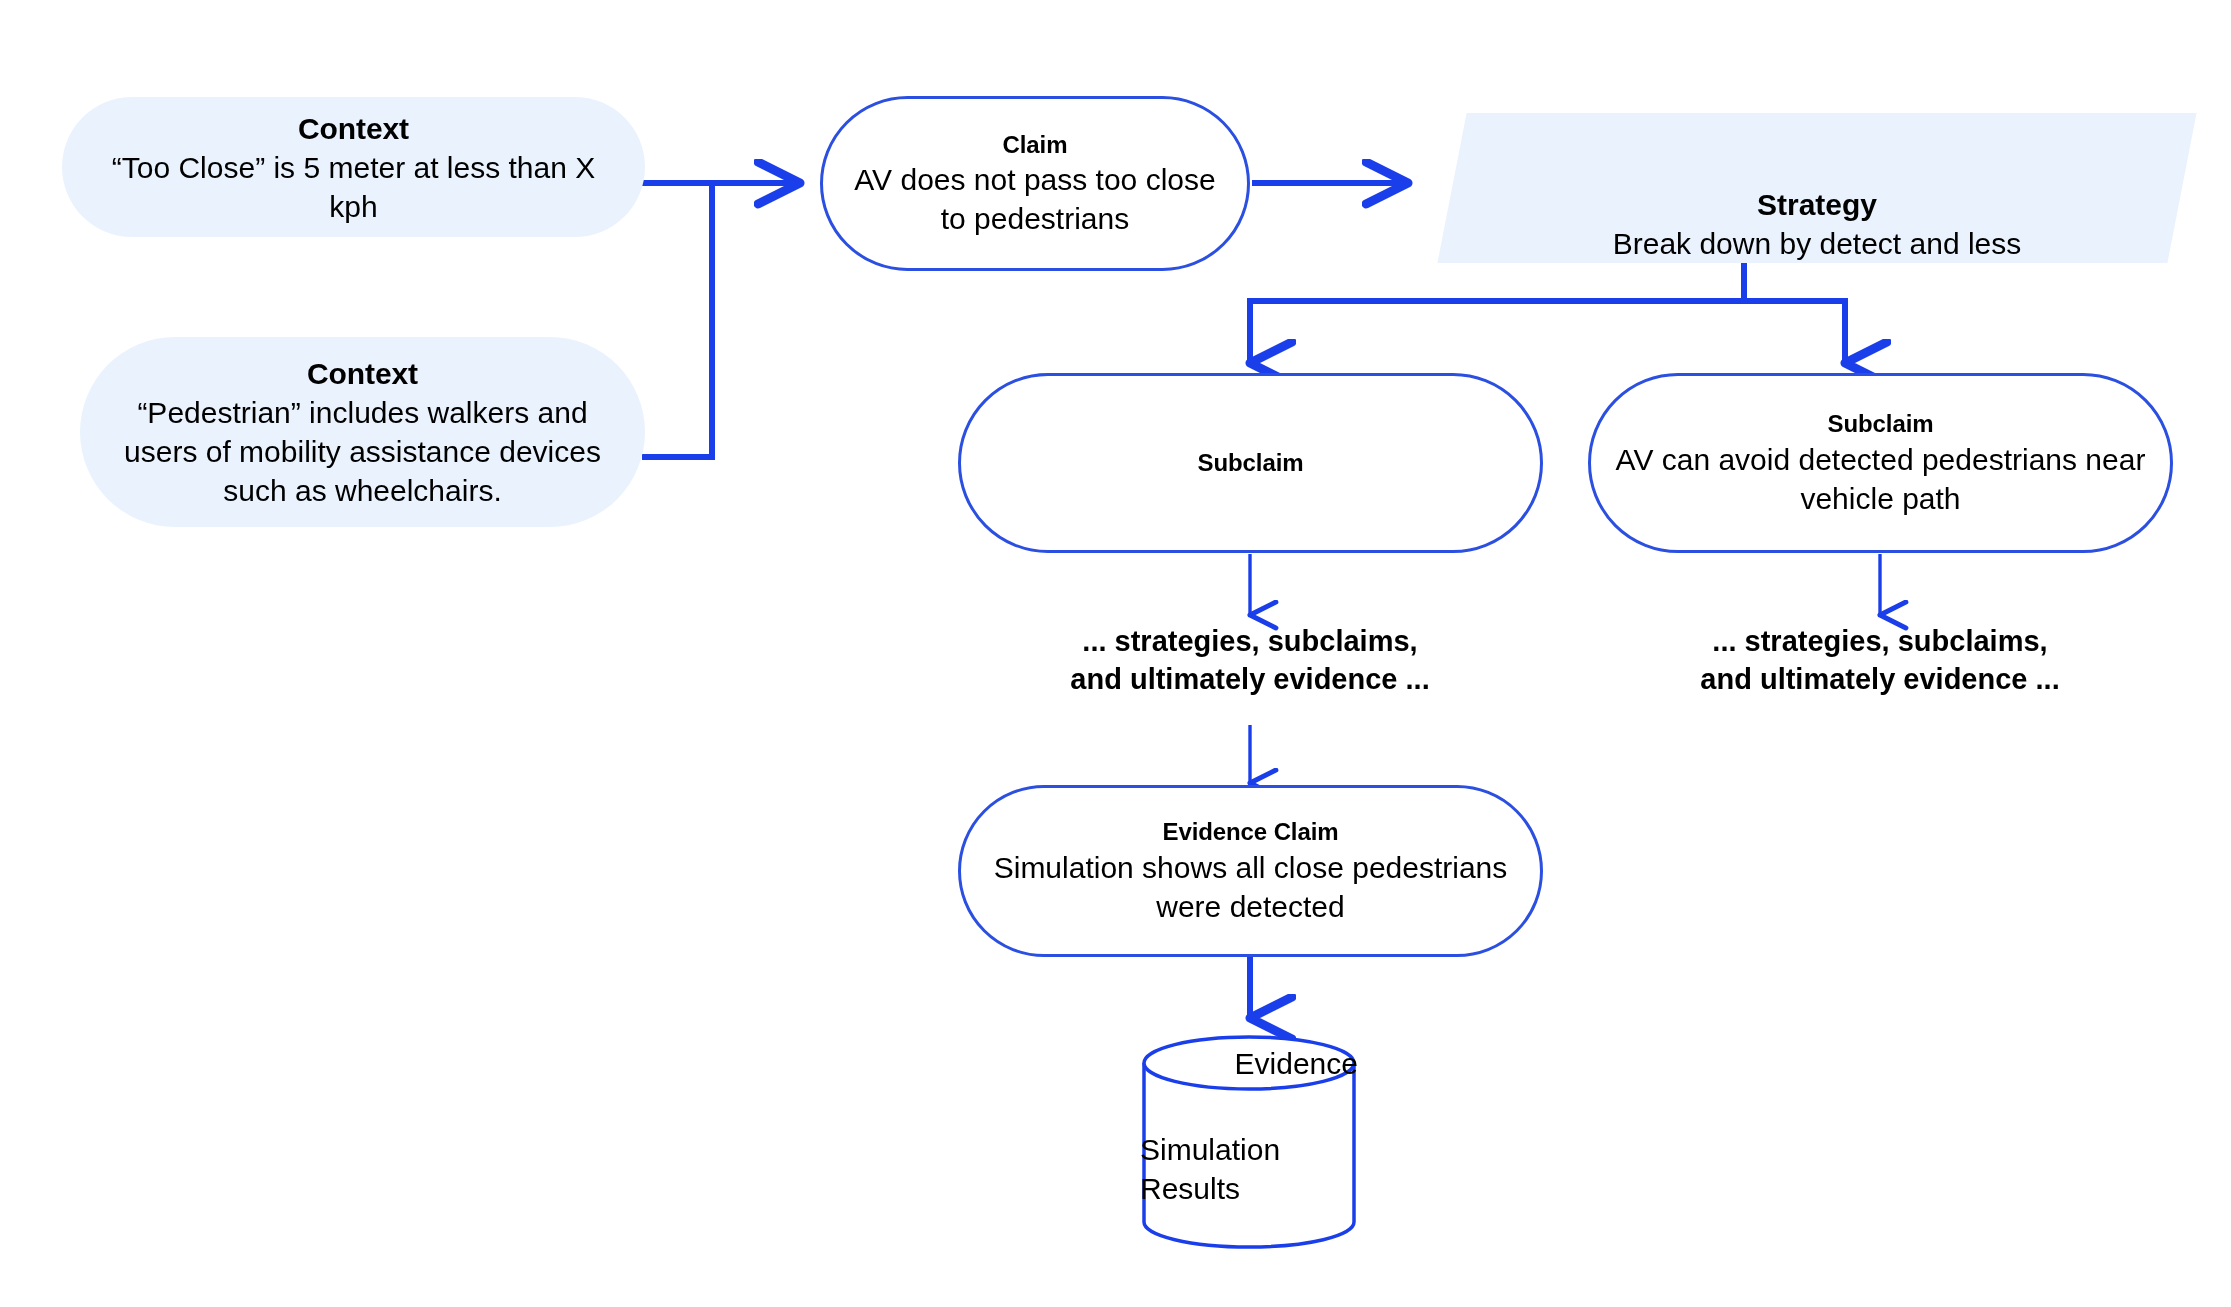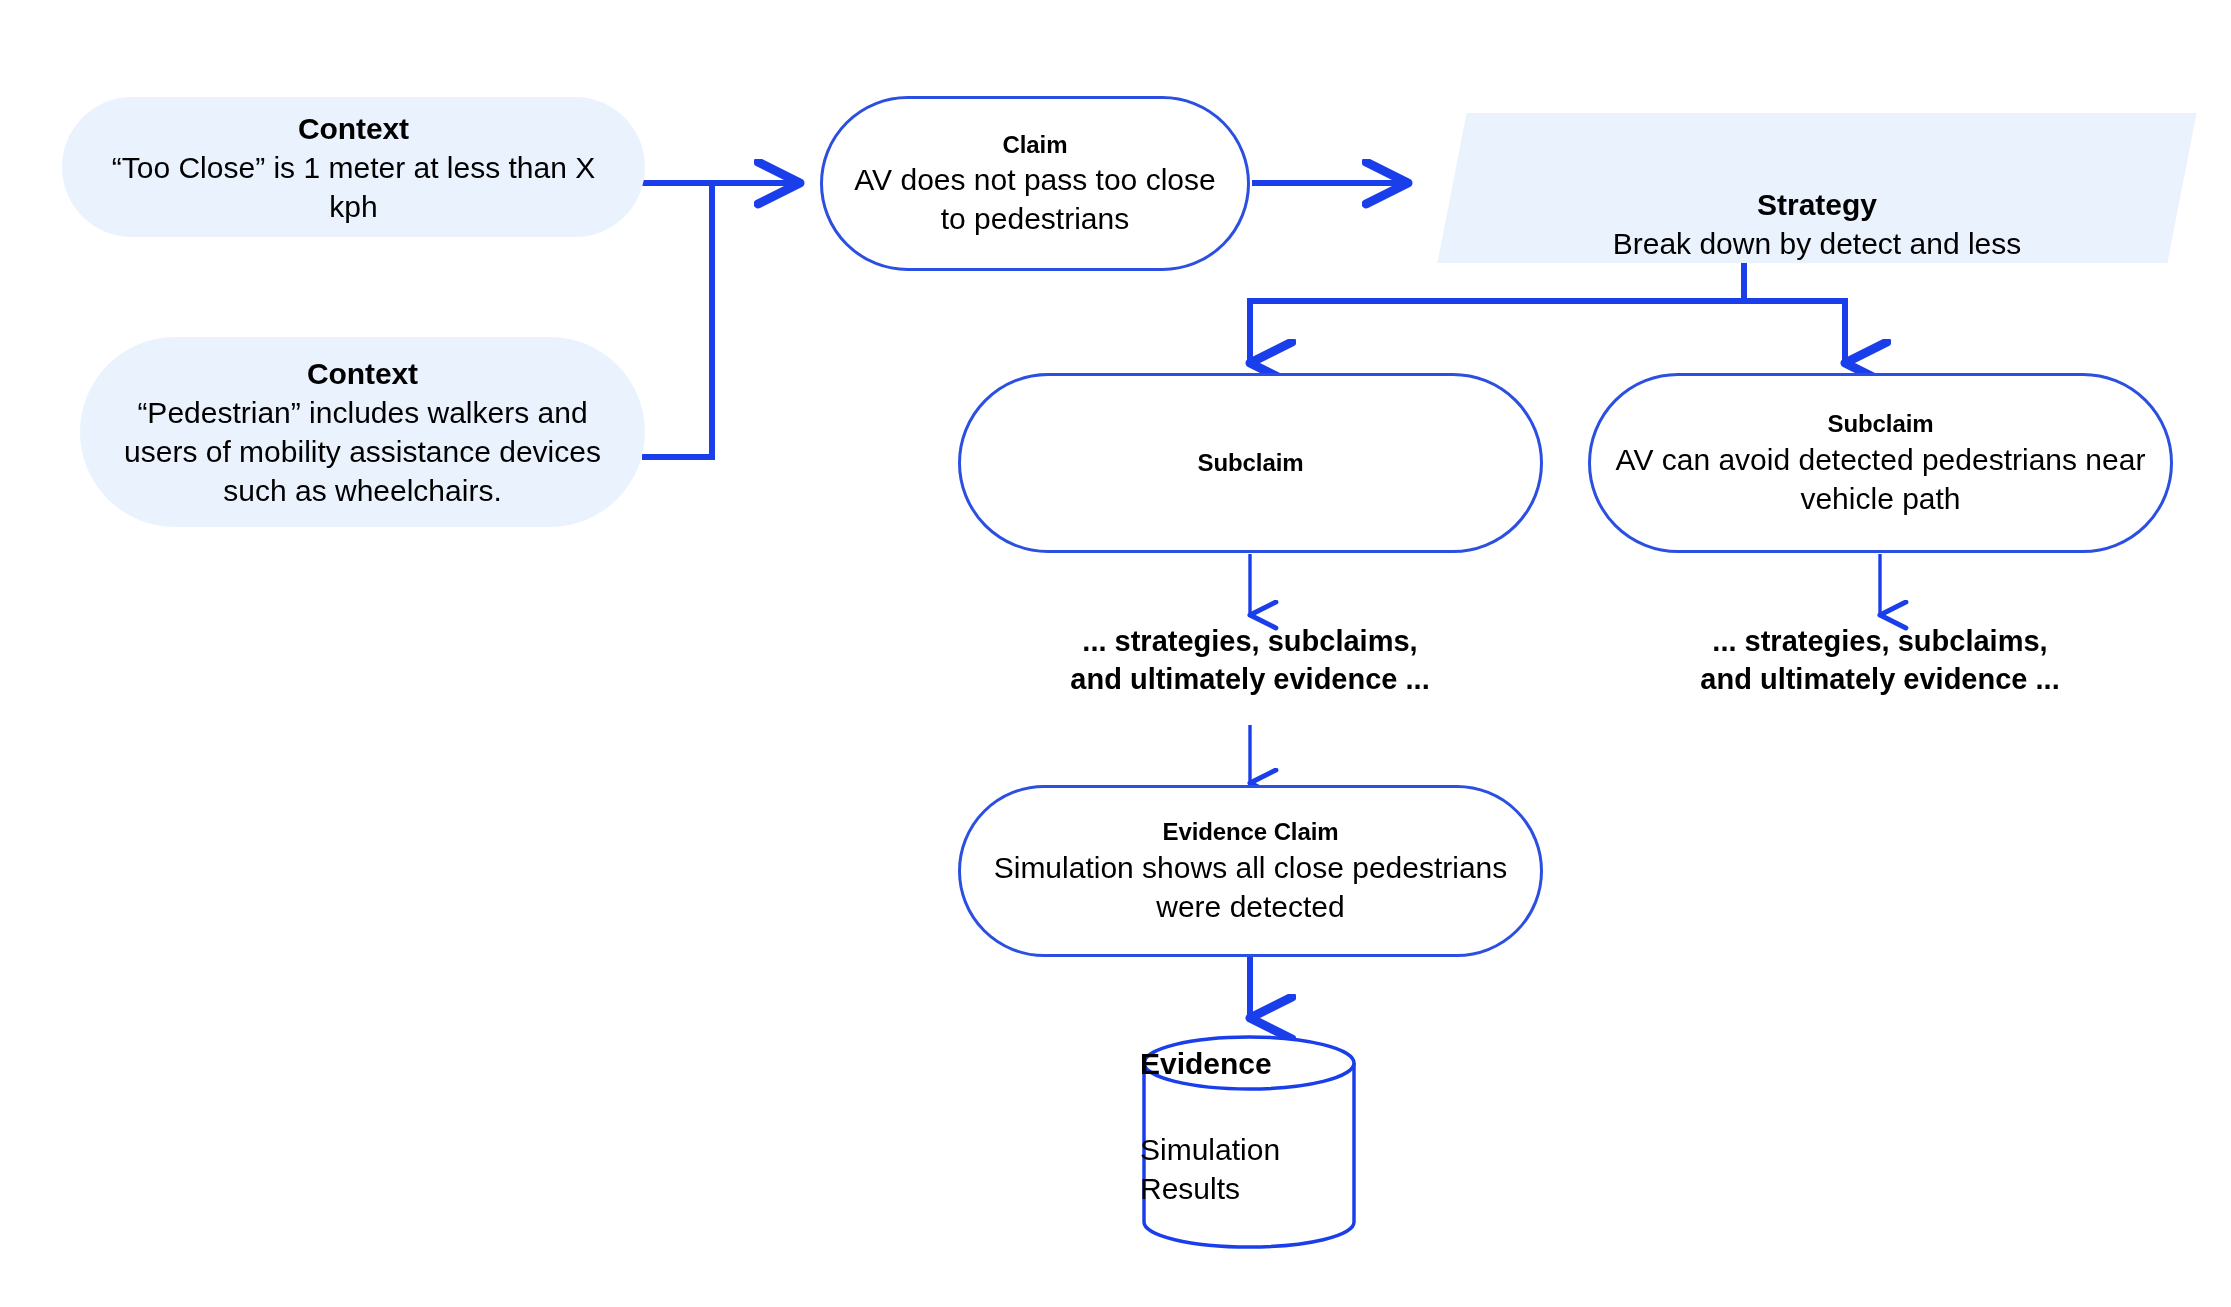--- a/index.html
+++ b/index.html
@@ -102,23 +102,23 @@
 
   
   .cylinder {
     position: absolute;
   }
   .cyl-svg { position: absolute; left: 0; top: 0; }
   .cyl-title {
     position: absolute;
     left: 0;
     width: 100%;
-    text-align: left;
-    font-size: 30px;
-    font-weight: bold;
+    text-align: right;
+    font-size: 30px;
+    font-weight: normal;
   }
   .cyl-body {
     position: absolute;
     left: 0;
     width: 100%;
     text-align: left;
     font-size: 30px;
     line-height: 1.30;
   }
 </style>
@@ -160,21 +160,21 @@
 
     <path d="M1880,554 L1880,615" stroke="#1a3fea" stroke-width="3.4" fill="none" marker-end="url(#ah-d-thin)"></path>
 
     <path d="M1250,725 L1250,783" stroke="#1a3fea" stroke-width="3.4" fill="none" marker-end="url(#ah-d-thin)"></path>
 
     <path d="M1250,955 L1250,1018" stroke="#1a3fea" stroke-width="6" fill="none" marker-end="url(#ah-d)"></path>
   </svg>
 
   <div class="node context" style="left:62px; top:97px; width:583px; height:140px;">
     <div class="ttl">Context</div>
-    <div class="body">“Too Close” is 1 meter at less than X kph</div>
+    <div class="body">“Too Close” is 5 meter at less than X kph</div>
   </div>
 
   <div class="node context" style="left:80px; top:337px; width:565px; height:190px;">
     <div class="ttl">Context</div>
     <div class="body">“Pedestrian” includes walkers and users of mobility assistance devices such as wheelchairs.</div>
   </div>
 
   <div class="node claimbox" style="left:820px; top:96px; width:430px; height:175px;">
     <div class="ttl">Claim</div>
     <div class="body">AV does not pass too close to pedestrians</div>

